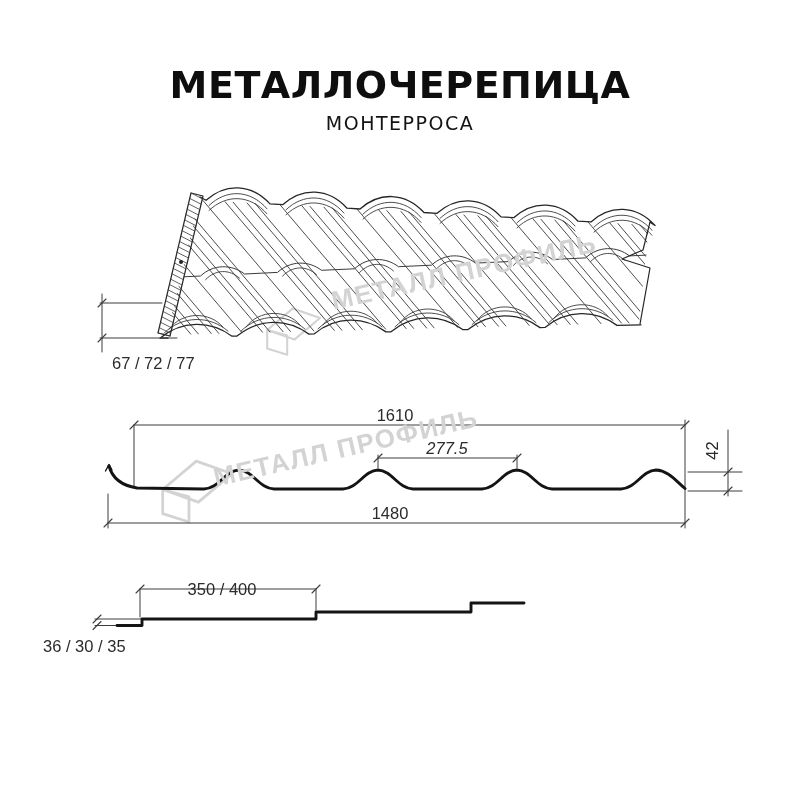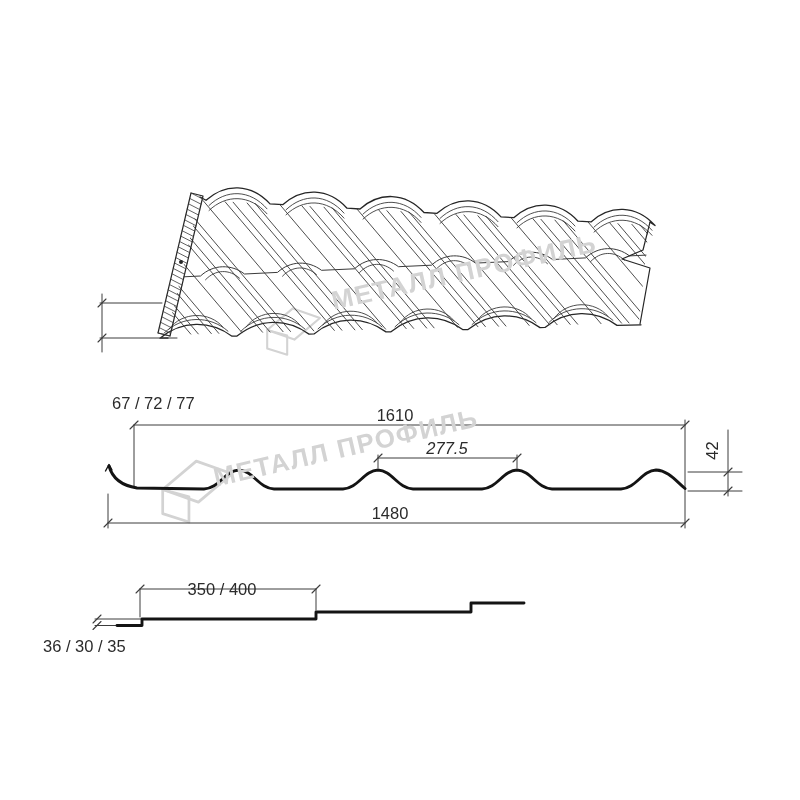--- a/index.html
+++ b/index.html
@@ -10,21 +10,21 @@
         font-size:38px;font-weight:bold;letter-spacing:.5px;color:#0e0e0e;}
   .page-subtitle{position:absolute;left:0;top:112px;width:100%;text-align:center;
         font-family:"DejaVu Sans","Liberation Sans",sans-serif;
         font-size:19px;font-weight:500;letter-spacing:1.5px;color:#141414;}
   .lbl{position:absolute;font-size:16.5px;color:#2b2b2b;white-space:nowrap;}
   .c{text-align:center;}
   .lbl-1110{left:359px;top:406px;width:72px;}
   .lbl-2775{left:406px;top:439px;width:82px;font-style:italic;}
   .lbl-42{left:694px;top:441px;width:36px;transform:rotate(-90deg);transform-origin:center;text-align:center;}
   .lbl-1170{left:354px;top:504px;width:72px;}
-  .lbl-6772{left:112px;top:354px;margin-top:40px;}
+  .lbl-6772{left:112px;top:354px;}
   .lbl-350400{left:172px;top:580px;width:100px;}
   .lbl-253035{left:43px;top:637px;}
   .wm{position:absolute;font-family:"Liberation Sans",sans-serif;font-weight:bold;
       font-size:26px;letter-spacing:1.5px;color:#d3d3d3;white-space:nowrap;}
   .wm1{left:332px;top:286px;transform:rotate(-12.5deg);transform-origin:0 50%;}
   .wm2{left:214px;top:463px;transform:rotate(-13deg);transform-origin:0 50%;}
   svg{position:absolute;left:0;top:0;}
 </style>
 </head>
 <body>
@@ -189,20 +189,22 @@
       </g>
     <g id="prof">
         <path d="M 105.5,471 L 109,464.5 L 112,470" fill="none" stroke="#141414" stroke-width="1.4" stroke-linecap="round" stroke-linejoin="round"></path>
         <path d="M 109,466 C 112,477 121,485.5 137,488 L 204,489 C 219,488.5 225,470.5 239,470 C 253,470.5 259,488.5 274,489 L 343,489 C 358,488.5 364,470.5 378,470 C 392,470.5 398,488.5 413,489 L 482,489 C 497,488.5 503,470.5 517,470 C 531,470.5 537,488.5 552,489 L 621,489 C 636,488.5 642,470.5 656,470 C 668,470.4 676,481 685,488.5" fill="none" stroke="#141414" stroke-width="2.9" stroke-linecap="round" stroke-linejoin="round"></path>
       </g>
     <g id="step">
         <path d="M 117,625.5 L 142,625.5 L 142,619 L 316,619 L 316,612 L 471,612 L 471,603 L 524,603" fill="none" stroke="#141414" stroke-width="2.9" stroke-linecap="round" stroke-linejoin="round"></path>
       </g>
   </svg>
 
+  <div class="page-title">МЕТАЛЛОЧЕРЕПИЦА</div>
+  <div class="page-subtitle">МОНТЕРРОСА</div>
 
   <div class="wm wm1">МЕТАЛЛ ПРОФИЛЬ</div>
   <div class="wm wm2">МЕТАЛЛ ПРОФИЛЬ</div>
 
   <div class="lbl lbl-6772">67 / 72 / 77</div>
   <div class="lbl lbl-1110 c">1610</div>
   <div class="lbl lbl-2775 c">277.5</div>
   <div class="lbl lbl-42">42</div>
   <div class="lbl lbl-1170 c">1480</div>
   <div class="lbl lbl-350400 c">350 / 400</div>

